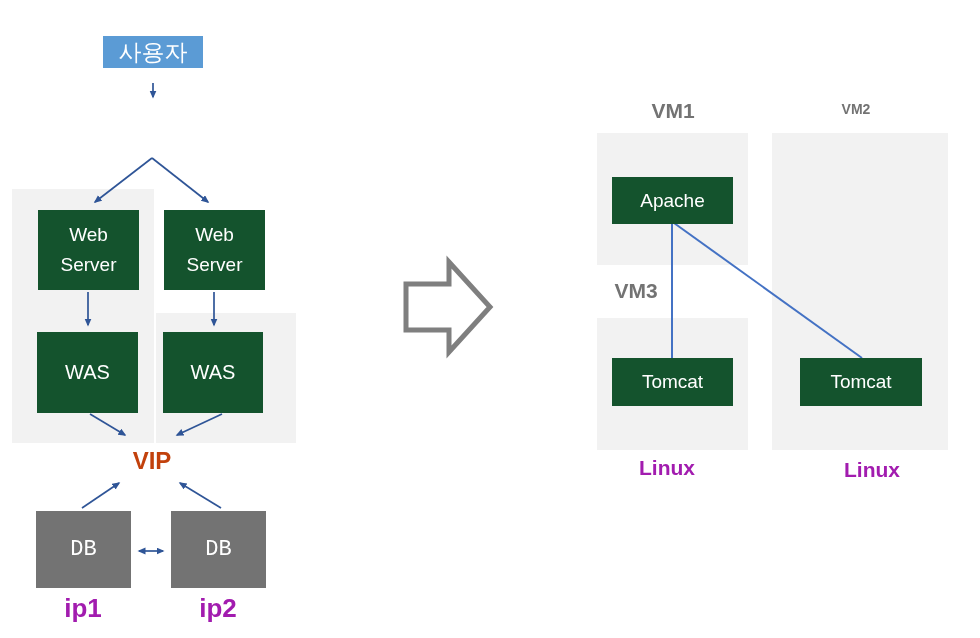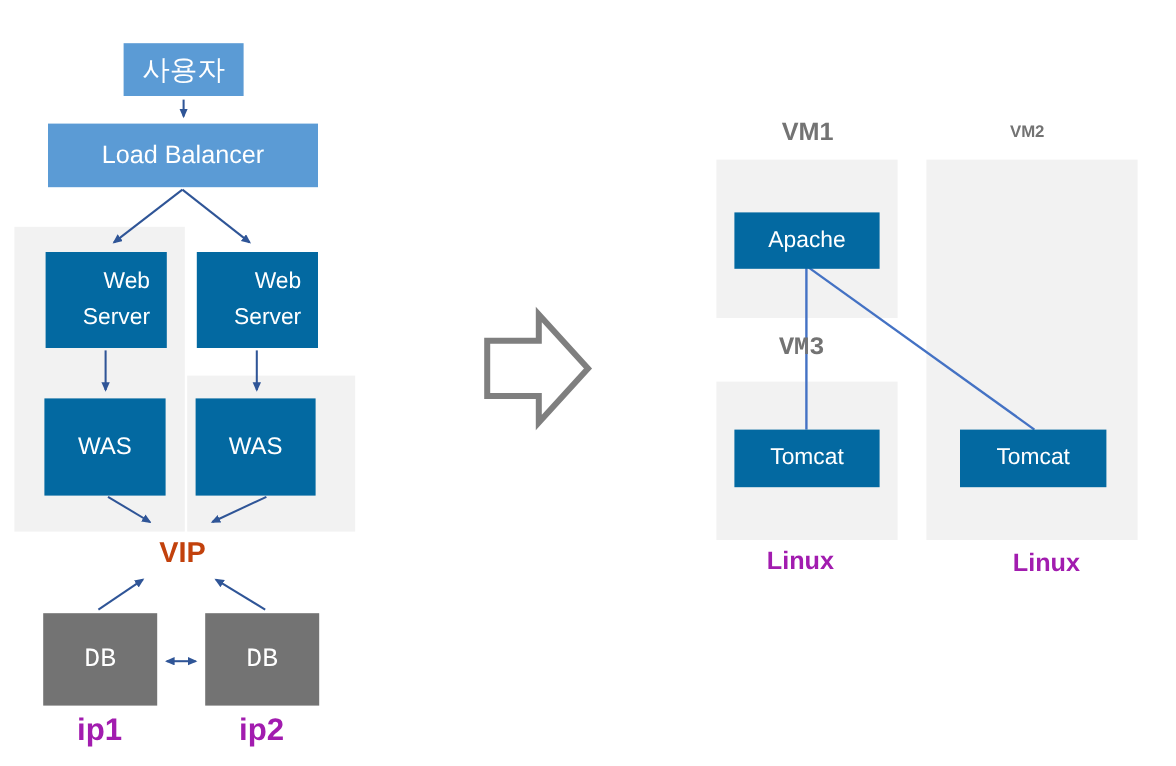--- a/index.html
+++ b/index.html
@@ -11,21 +11,21 @@
     overflow:hidden;
   }
   .panel{position:absolute;background:#F2F2F2;z-index:0;}
   #connectors{position:absolute;left:0;top:0;z-index:1;}
   .box{
     position:absolute;z-index:2;
     display:flex;align-items:center;justify-content:center;
     color:#ffffff;text-align:center;
   }
   .box.light{background:#5B9BD5;}
-  .box.mid{background:#0369a1;text-align:right;}
+  .box.mid{background:#14532d;}
   .box.dark{background:#737373;font-family:Liberation Mono, monospace;}
   .lbl{
     position:absolute;z-index:2;
     font-weight:bold;white-space:nowrap;
     transform:translateX(-50%);
   }
   .lbl.black{color:#737373;}
   .lbl.gray{color:#a21caf;}
   .lbl.navy{color:#c2410c;}
 </style>
@@ -64,23 +64,22 @@
     </g>
 
     <g stroke="#4472C4" stroke-width="2" fill="none">
       <line x1="672" y1="223" x2="672" y2="358"></line>
       <line x1="674" y1="223" x2="862" y2="358"></line>
     </g>
 
     <polygon points="406,284 449,284 449,262 490,307 449,352 449,330 406,330" fill="#ffffff" stroke="#7F7F7F" stroke-width="5" stroke-linejoin="miter"></polygon>
   </svg>
 
-  <div class="box light" style="left:103px;top:36px;width:100px;height:44px;font-size:23px;">사용자</div>
+  <div class="box light" style="left:103px;top:36px;width:100px;height:32px;font-size:23px;">사용자</div>
 
-  <div class="box light" style="left:40px;top:103px;width:225px;height:53px;font-size:21px;">Load Balancer</div>
 
   <div class="box mid" style="left:38px;top:210px;width:101px;height:80px;font-size:19px;line-height:1.6;padding:0 14px;box-sizing:border-box;">Web Server</div>
 
   <div class="box mid" style="left:164px;top:210px;width:101px;height:80px;font-size:19px;line-height:1.6;padding:0 14px;box-sizing:border-box;">Web Server</div>
 
   <div class="box mid" style="left:37px;top:332px;width:101px;height:81px;font-size:20px;">WAS</div>
 
   <div class="box mid" style="left:163px;top:332px;width:100px;height:81px;font-size:20px;">WAS</div>
 
   <div class="lbl navy" style="left:152px;top:447px;font-size:24px;">VIP</div>
@@ -90,21 +89,21 @@
   <div class="box dark" style="left:171px;top:511px;width:95px;height:77px;font-size:22px;">DB</div>
 
   <div class="lbl gray" style="left:83px;top:593px;font-size:26px;">ip1</div>
 
   <div class="lbl gray" style="left:218px;top:593px;font-size:26px;">ip2</div>
 
   <div class="lbl black" style="left:673px;top:99px;font-size:21px;">VM1</div>
 
   <div class="lbl black" style="left:856px;top:101px;font-size:14px;text-align:center;">VM2</div>
 
-  <div class="lbl black" style="left:668px;top:279px;font-size:21px;font-family:Liberation Mono, monospace;">VM3</div>
+  <div class="lbl black" style="left:636px;top:279px;font-size:21px;">VM3</div>
 
   <div class="box mid" style="left:612px;top:177px;width:121px;height:47px;font-size:19px;">Apache</div>
 
   <div class="box mid" style="left:612px;top:358px;width:121px;height:48px;font-size:19px;">Tomcat</div>
 
   <div class="box mid" style="left:800px;top:358px;width:122px;height:48px;font-size:19px;">Tomcat</div>
 
   <div class="lbl gray" style="left:667px;top:456px;font-size:21px;">Linux</div>
 
   <div class="lbl gray" style="left:872px;top:458px;font-size:21px;">Linux</div>

